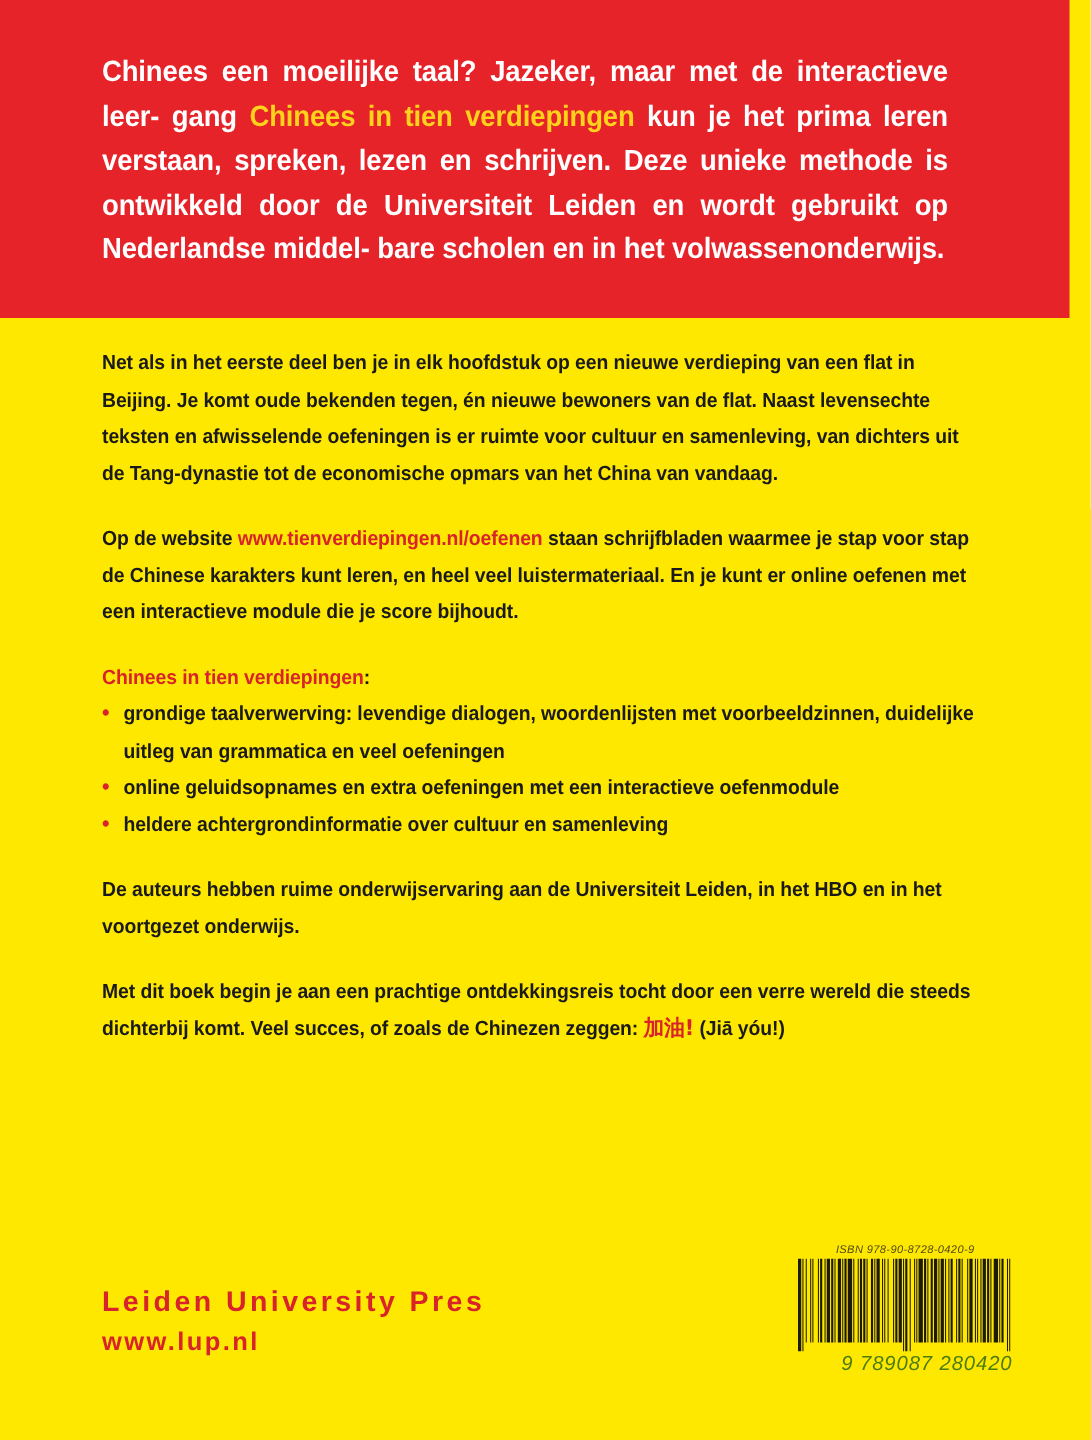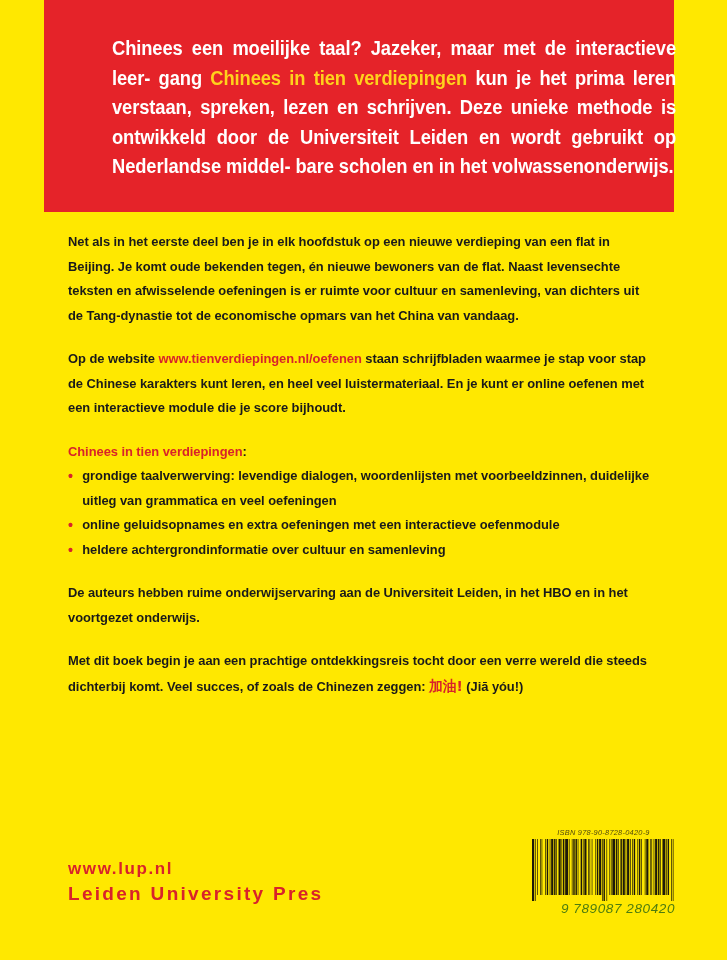--- a/index.html
+++ b/index.html
@@ -18,24 +18,23 @@
     width: 727px;
     height: 960px;
     background: #ffe800;
     overflow: hidden;
   }
   
   #header-band {
     position: absolute;
     left: 0;
     top: 0;
-    width: 630px;
+    width: 713px;
     height: 212px;
     background: #e52329;
-    margin-left: 44px;
   }
   #header-blurb {
     position: absolute;
     left: 68px;
     top: 34px;
     width: 600px;
     color: #ffffff;
     font-family: "Liberation Sans Narrow", "Liberation Sans", sans-serif;
     font-size: 19.5px;
     font-weight: bold;
@@ -187,22 +186,22 @@
       </ul>
     </div>
 
     <p>De auteurs hebben ruime onderwijservaring aan de Universiteit Leiden, in het HBO en in het voortgezet onderwijs.</p>
 
     <p><span>Met dit boek begin je aan een prachtige ontdekkingsreis tocht door een verre wereld die steeds dichterbij komt. Veel succes, of zoals de Chinezen zeggen: </span><span class="cjk">加油!</span><span> (Jiā yóu!)</span></p>
 
   </div>
 
   <div id="publisher">
+    <div id="publisher-name">Leiden University Pres</div>
     <div id="publisher-url">www.lup.nl</div>
-    <div id="publisher-name">Leiden University Pres</div>
   </div>
 
   <div id="barcode-block">
     <div id="isbn-text">ISBN 978-90-8728-0420-9</div>
     <svg id="barcode-bars" viewBox="0 0 143 62" preserveAspectRatio="none">
         <rect x="0.00" y="0" width="2.16" height="62" fill="#1d1a08"></rect>
         <rect x="2.95" y="0" width="0.69" height="62" fill="#1d1a08"></rect>
         <rect x="5.16" y="0" width="0.69" height="56" fill="#1d1a08"></rect>
         <rect x="8.11" y="0" width="0.69" height="56" fill="#1d1a08"></rect>
         <rect x="9.58" y="0" width="0.69" height="56" fill="#1d1a08"></rect>

